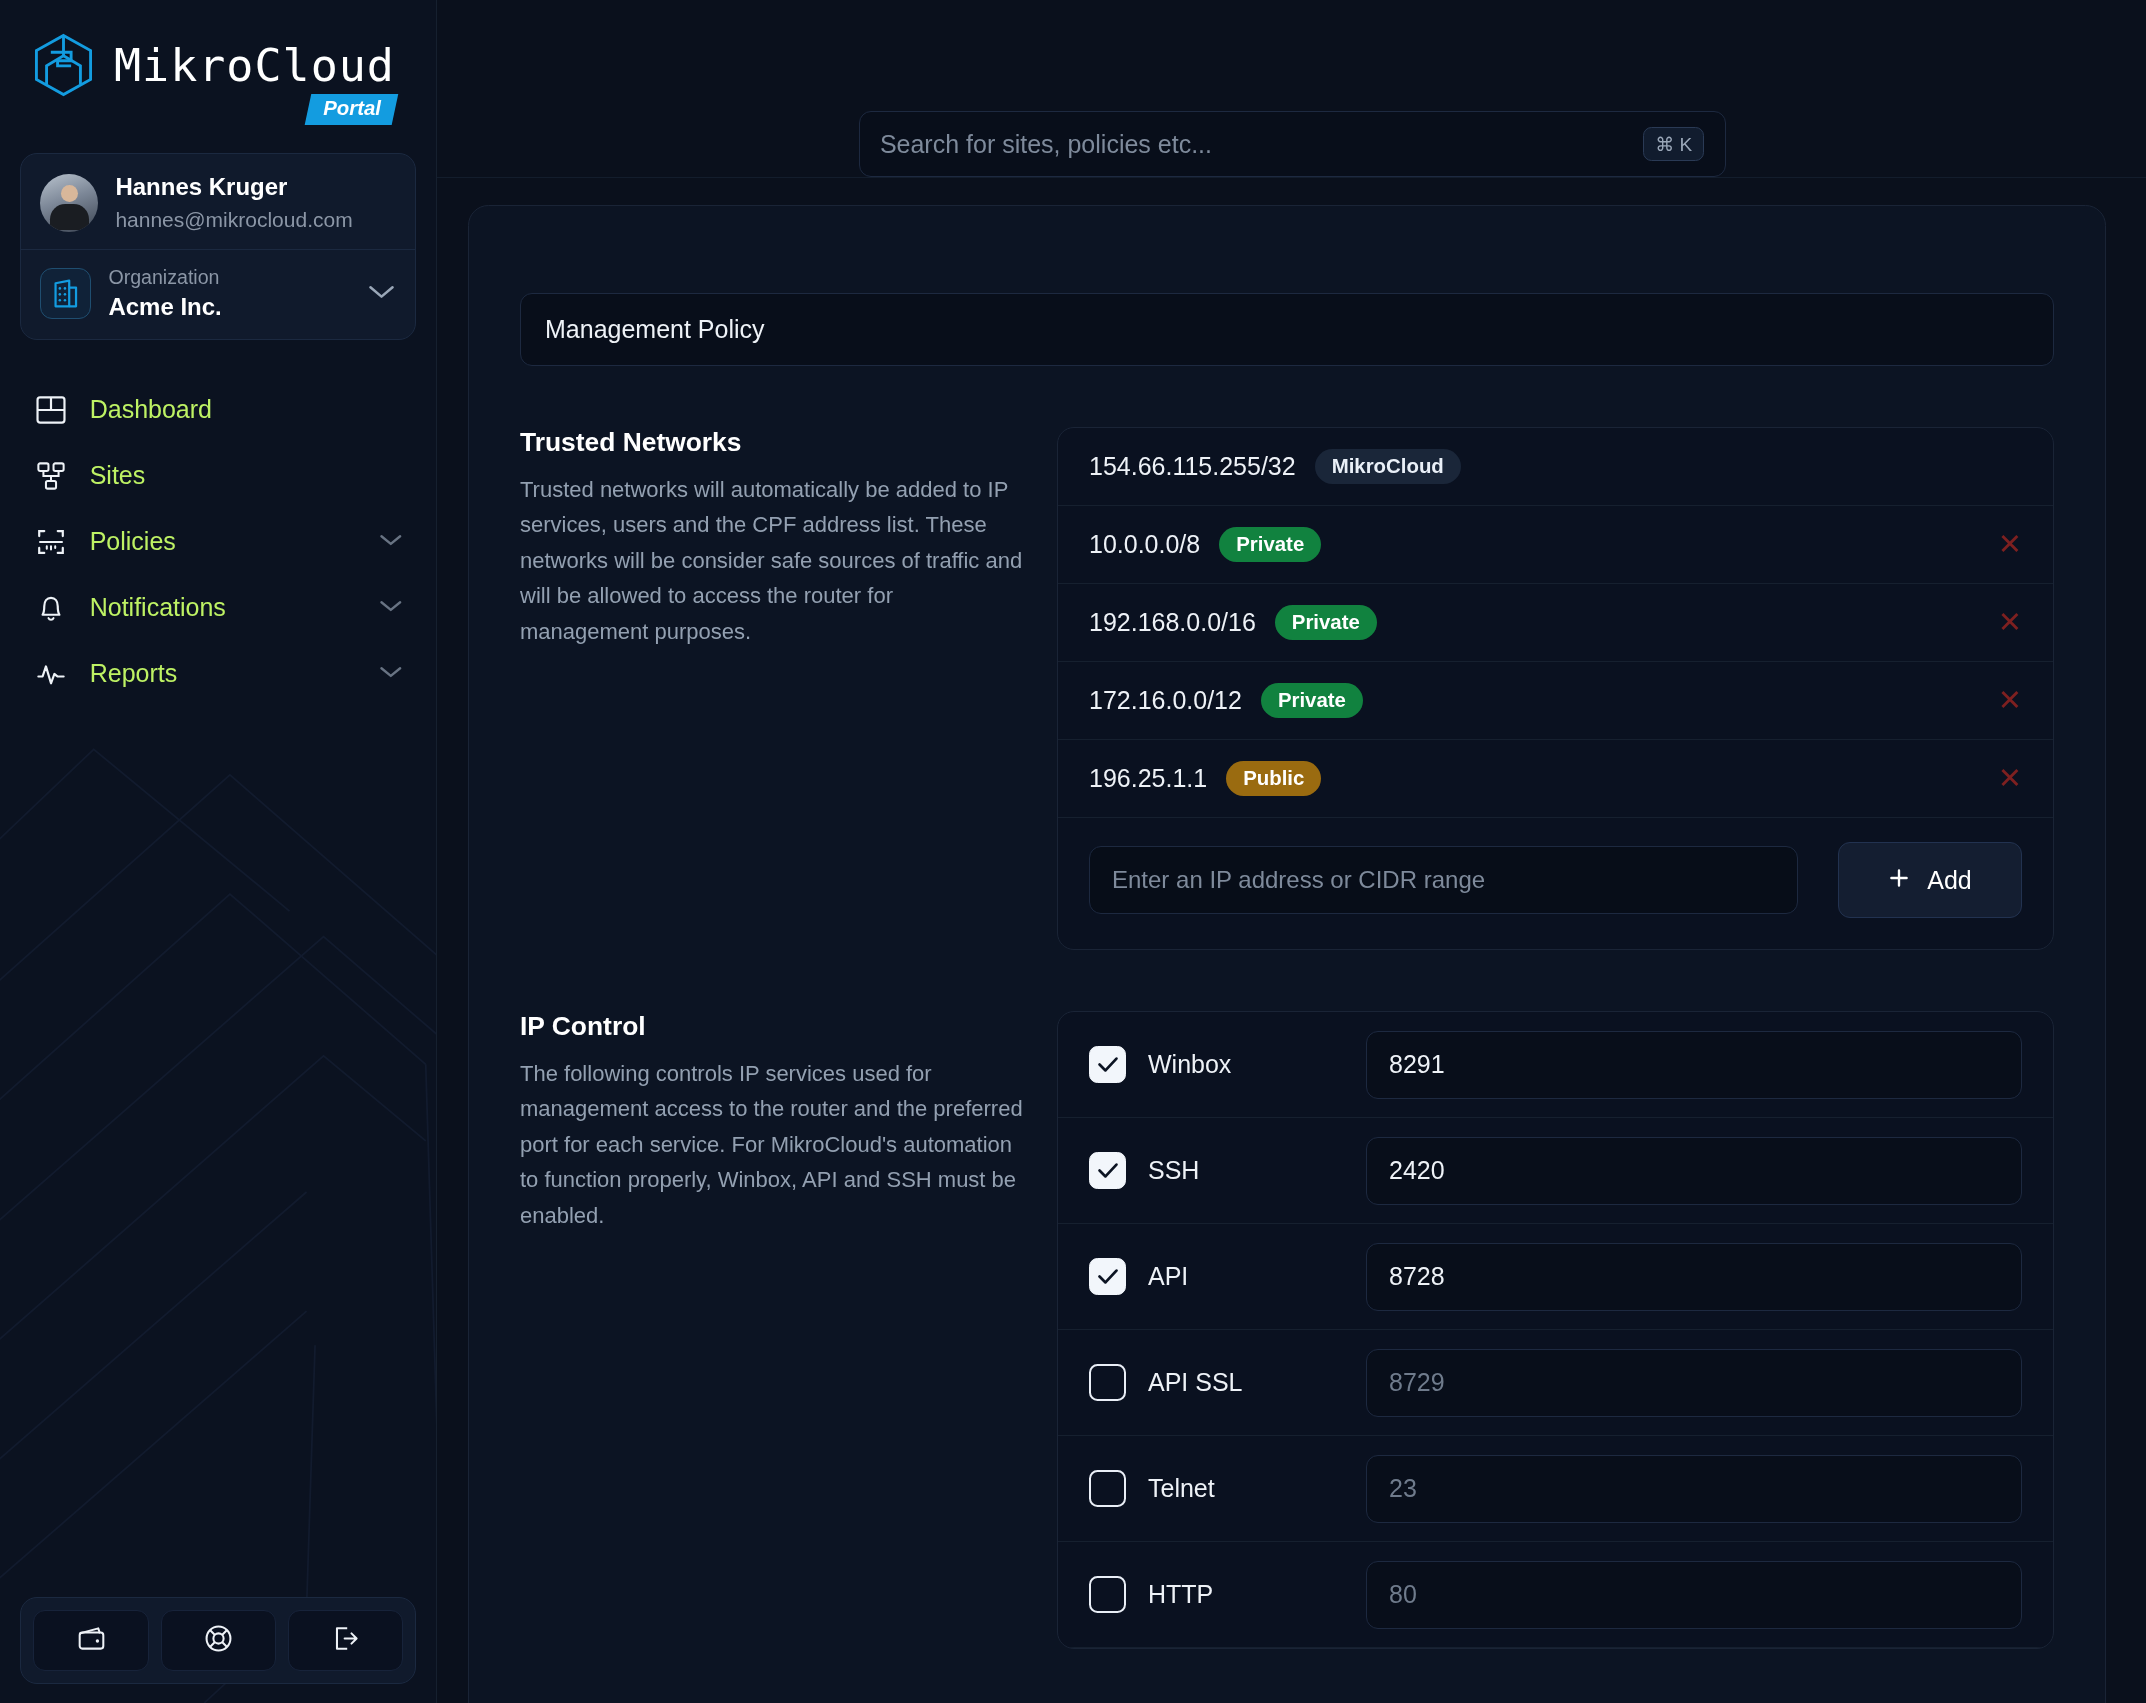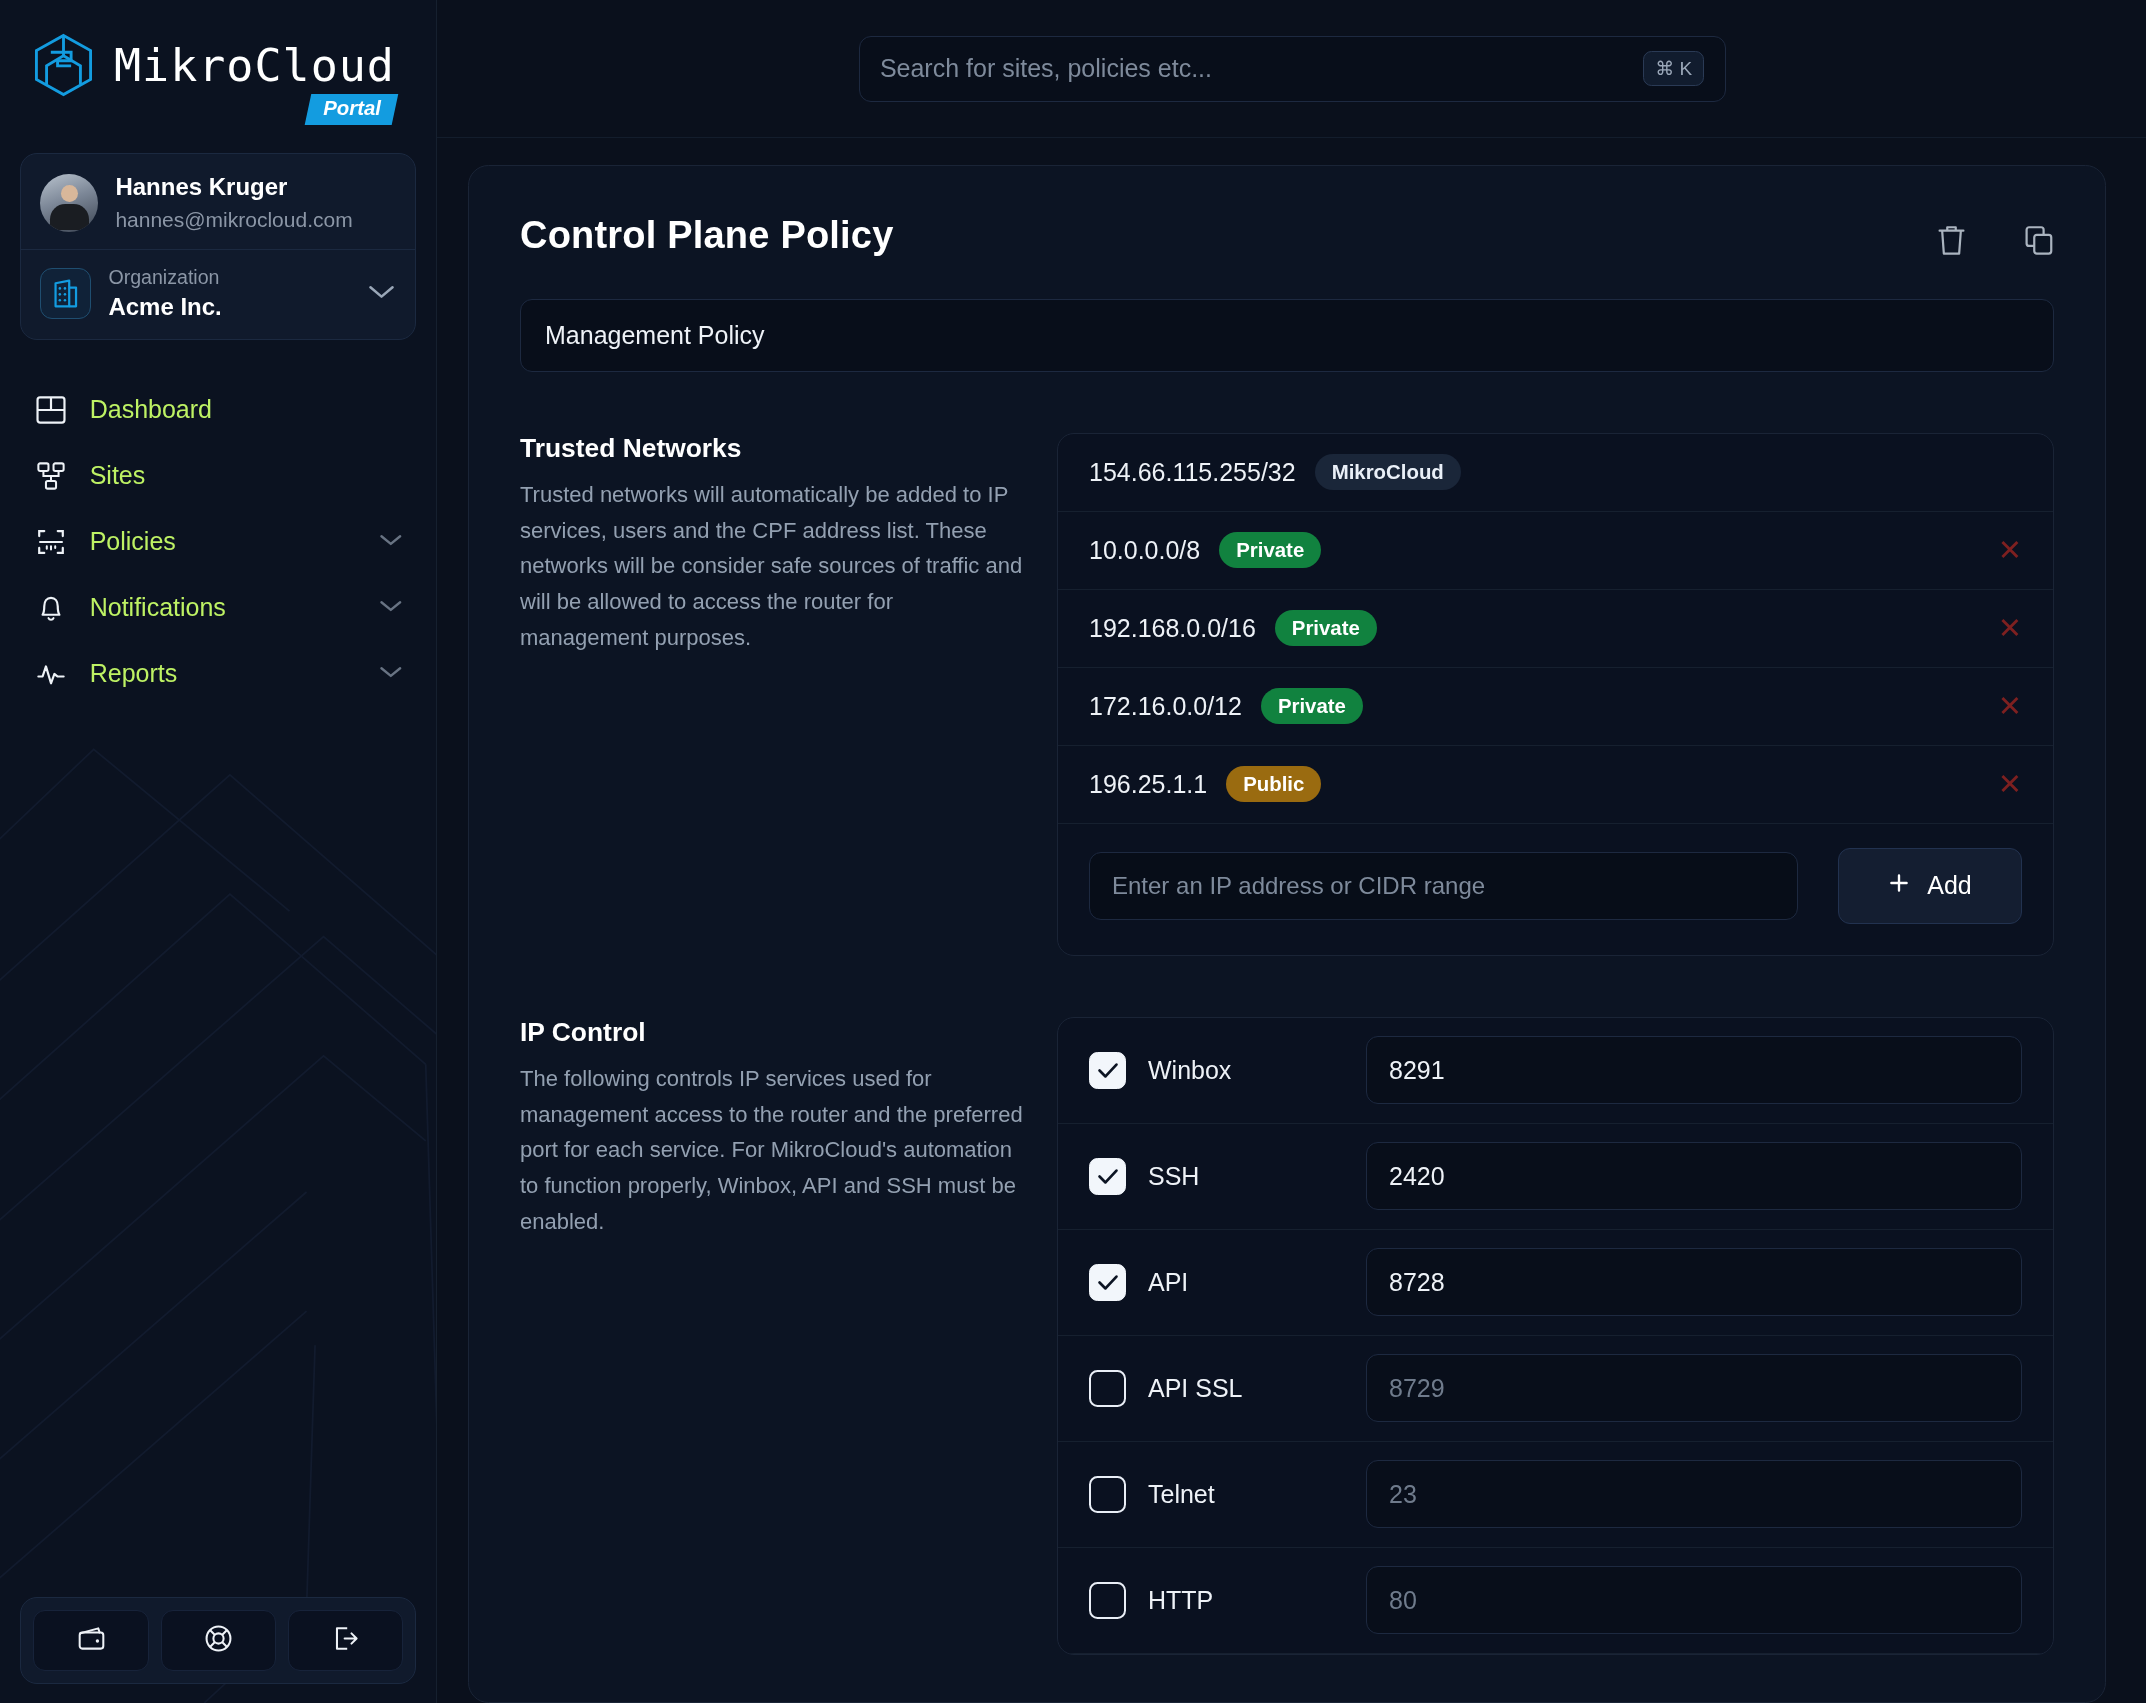--- a/index.html
+++ b/index.html
@@ -109,21 +109,21 @@
   .foot-btn {
     flex: 1; height: 61px; border-radius: 12px;
     background: #0a1120; border: 0.9px solid #17233a;
     display: flex; align-items: center; justify-content: center;
     cursor: pointer;
   }
 
   
   .main { flex: 1; height: 1704px; position: relative; overflow: hidden; }
   .topbar {
-    height: 138px; display: flex; align-items: center; justify-content: center;
+    height: 178px; display: flex; align-items: flex-end; justify-content: center;
     border-bottom: 0.9px solid #131d2c;
   }
   .search-wrap {
     width: 867px; height: 66px; position: relative;
     background: #080e1a; border: 0.9px solid #1d2940;
     border-radius: 12px; display: flex; align-items: center;
     padding: 0 20.4px; cursor: text;
   }
   .search-input {
     flex: 1; background: transparent; border: 0; outline: none;
@@ -398,38 +398,20 @@
     <div class="topbar">
       <div class="search-wrap">
         <input class="search-input" value="" placeholder="Search for sites, policies etc..." style="">
         <span class="kbd">⌘ K</span>
       </div>
     </div>
 
     <div class="content">
       <div class="card">
 
-        <div class="card-head">
-          <div class="page-title">Control Plane Policy</div>
-          <div class="head-actions">
-            <span class="icon-btn">
-              <svg width="31" height="34" viewBox="0 0 36 40" fill="none">
-                <path d="M4 9 L32 9" stroke="#c7d0db" stroke-width="2.6" stroke-linecap="round"></path>
-                <path d="M13 9 L13 5 L23 5 L23 9" stroke="#c7d0db" stroke-width="2.6" stroke-linejoin="round"></path>
-                <path d="M7 9 L9 36 L27 36 L29 9" stroke="#c7d0db" stroke-width="2.6" stroke-linejoin="round"></path>
-              </svg>
-            </span>
-            <span class="icon-btn">
-              <svg width="31" height="34" viewBox="0 0 36 40" fill="none">
-                <rect x="4" y="5" width="20" height="22" rx="3" stroke="#c7d0db" stroke-width="2.6"></rect>
-                <rect x="13" y="14" width="20" height="22" rx="3" stroke="#c7d0db" stroke-width="2.6" fill="#0c1423"></rect>
-              </svg>
-            </span>
-          </div>
-        </div>
 
         <input class="name-input" value="Management Policy" style="">
 
         
         <section class="section">
           <div class="sec-left">
             <div class="sec-title">Trusted Networks</div>
             <div class="sec-desc">Trusted networks will automatically be added to IP services, users and the CPF address list. These networks will be consider safe sources of traffic and will be allowed to access the router for management purposes.</div>
           </div>
           <div class="sec-right">

